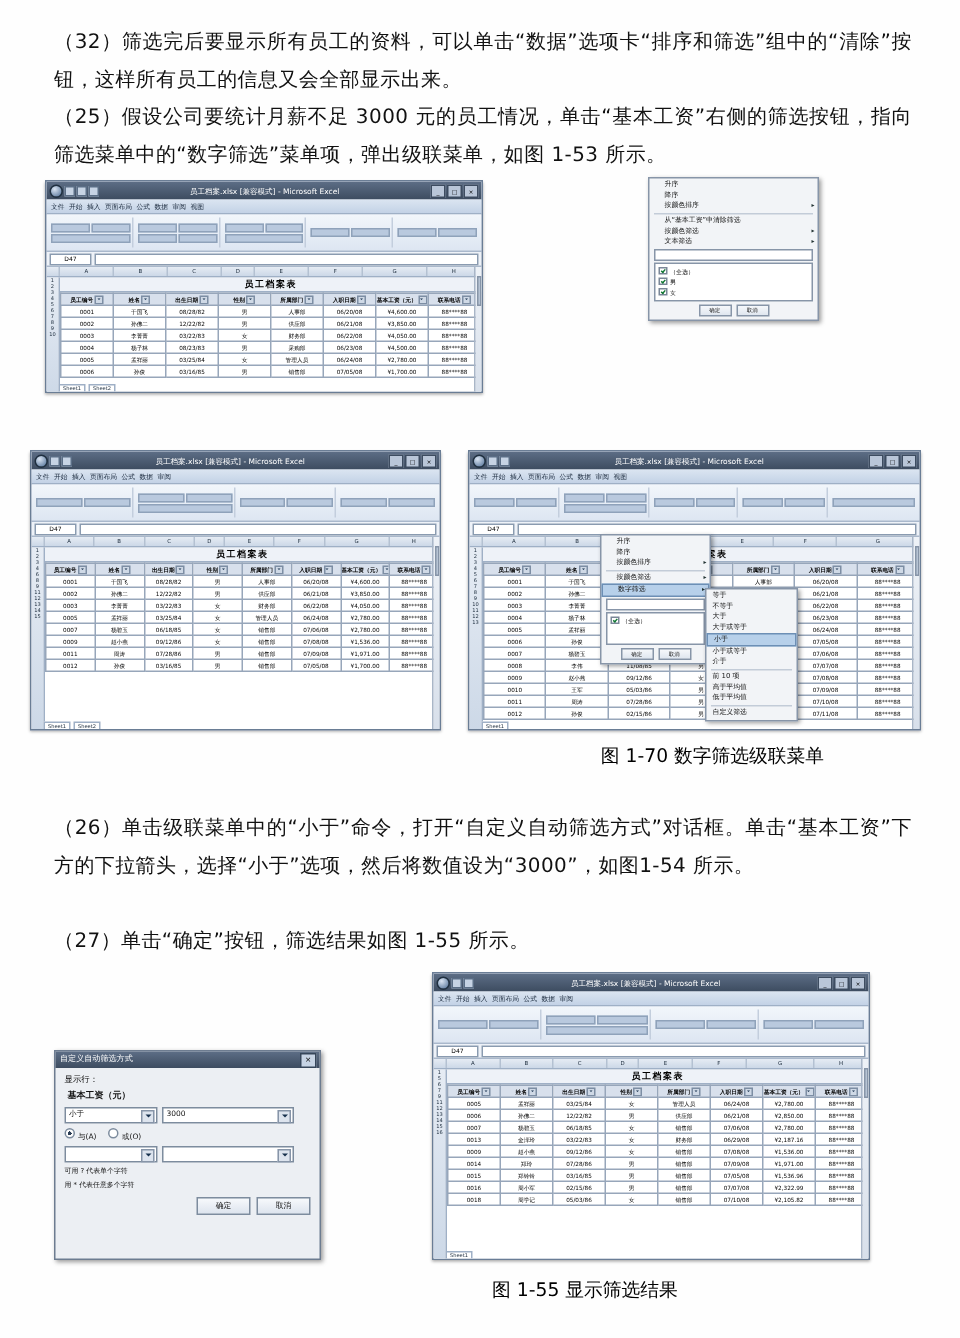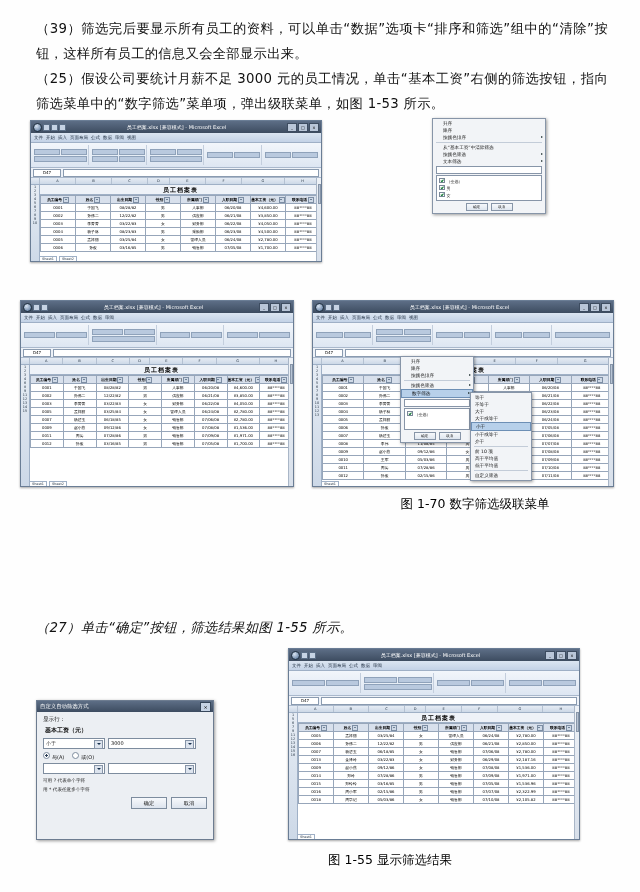--- a/index.html
+++ b/index.html
@@ -27,21 +27,21 @@
     position: absolute;
     font-size: 13.3px;
     line-height: 25px;
     letter-spacing: 0.3px;
     text-align: justify;
     color: #111;
   }
   .p24 { left: 36px; top: 16px; width: 572px; }
   .p25 { left: 36px; top: 66px; width: 572px; }
   .p26 { left: 36px; top: 540px; width: 572px; }
-  .p27 { left: 36px; top: 615px; width: 572px; font-style: italic; }
+  .p27 { left: 36px; top: 615px; width: 572px; }
 
   
   .cap {
     position: absolute;
     font-size: 12.5px;
     text-align: center;
     color: #000;
     white-space: nowrap;
   }
 
@@ -362,21 +362,21 @@
     position: absolute; left: 0; bottom: 4px; height: 6px; width: 60px;
     font-size: 3.4px; color: #203040; display: flex; align-items: center; gap: 2px; padding-left: 8px;
   }
   .tabstrip span { background: #fff; border: 0.4px solid #9fb0c6; padding: 0 2px; }
 </style>
 </head>
 <body>
 
 <div class="page">
 
-  <div class="para p24">（39）筛选完后要显示所有员工的资料，可以单击“数据”选项卡“排序和筛选”组中的“清除”按钮，这样所有员工的信息又会全部显示出来。</div>
+  <div class="para p24">（32）筛选完后要显示所有员工的资料，可以单击“数据”选项卡“排序和筛选”组中的“清除”按钮，这样所有员工的信息又会全部显示出来。</div>
 
   <div class="para p25">（25）假设公司要统计月薪不足 3000 元的员工情况，单击“基本工资”右侧的筛选按钮，指向筛选菜单中的“数字筛选”菜单项，弹出级联菜单，如图 1-53 所示。</div>
 
   <div class="win" style="left:30px; top:120px; width:290px; height:140px;">
     <div class="titlebar">
       <div class="t-left">
         <span class="orb"></span>
         <span class="qbtn"></span>
         <span class="qbtn"></span>
         <span class="qbtn"></span>
@@ -1228,18 +1228,19 @@
           <div class="thumb"></div>
         </div>
       <div class="scrollh"></div>
       <div class="tabstrip">
         <span>Sheet1</span>
       </div>
     </div>
 
   </div>
 
+  <div class="para p26">（26）单击级联菜单中的“小于”命令，打开“自定义自动筛选方式”对话框。单击“基本工资”下方的下拉箭头，选择“小于”选项，然后将数值设为“3000”，如图1-54 所示。</div>
   <div class="para p27">（27）单击“确定”按钮，筛选结果如图 1-55 所示。</div>
 
   <div class="cap" style="left:300px; top:852px; width:180px;">图 1-55   显示筛选结果</div>
 
 
 </div>
 
 </body></html>

